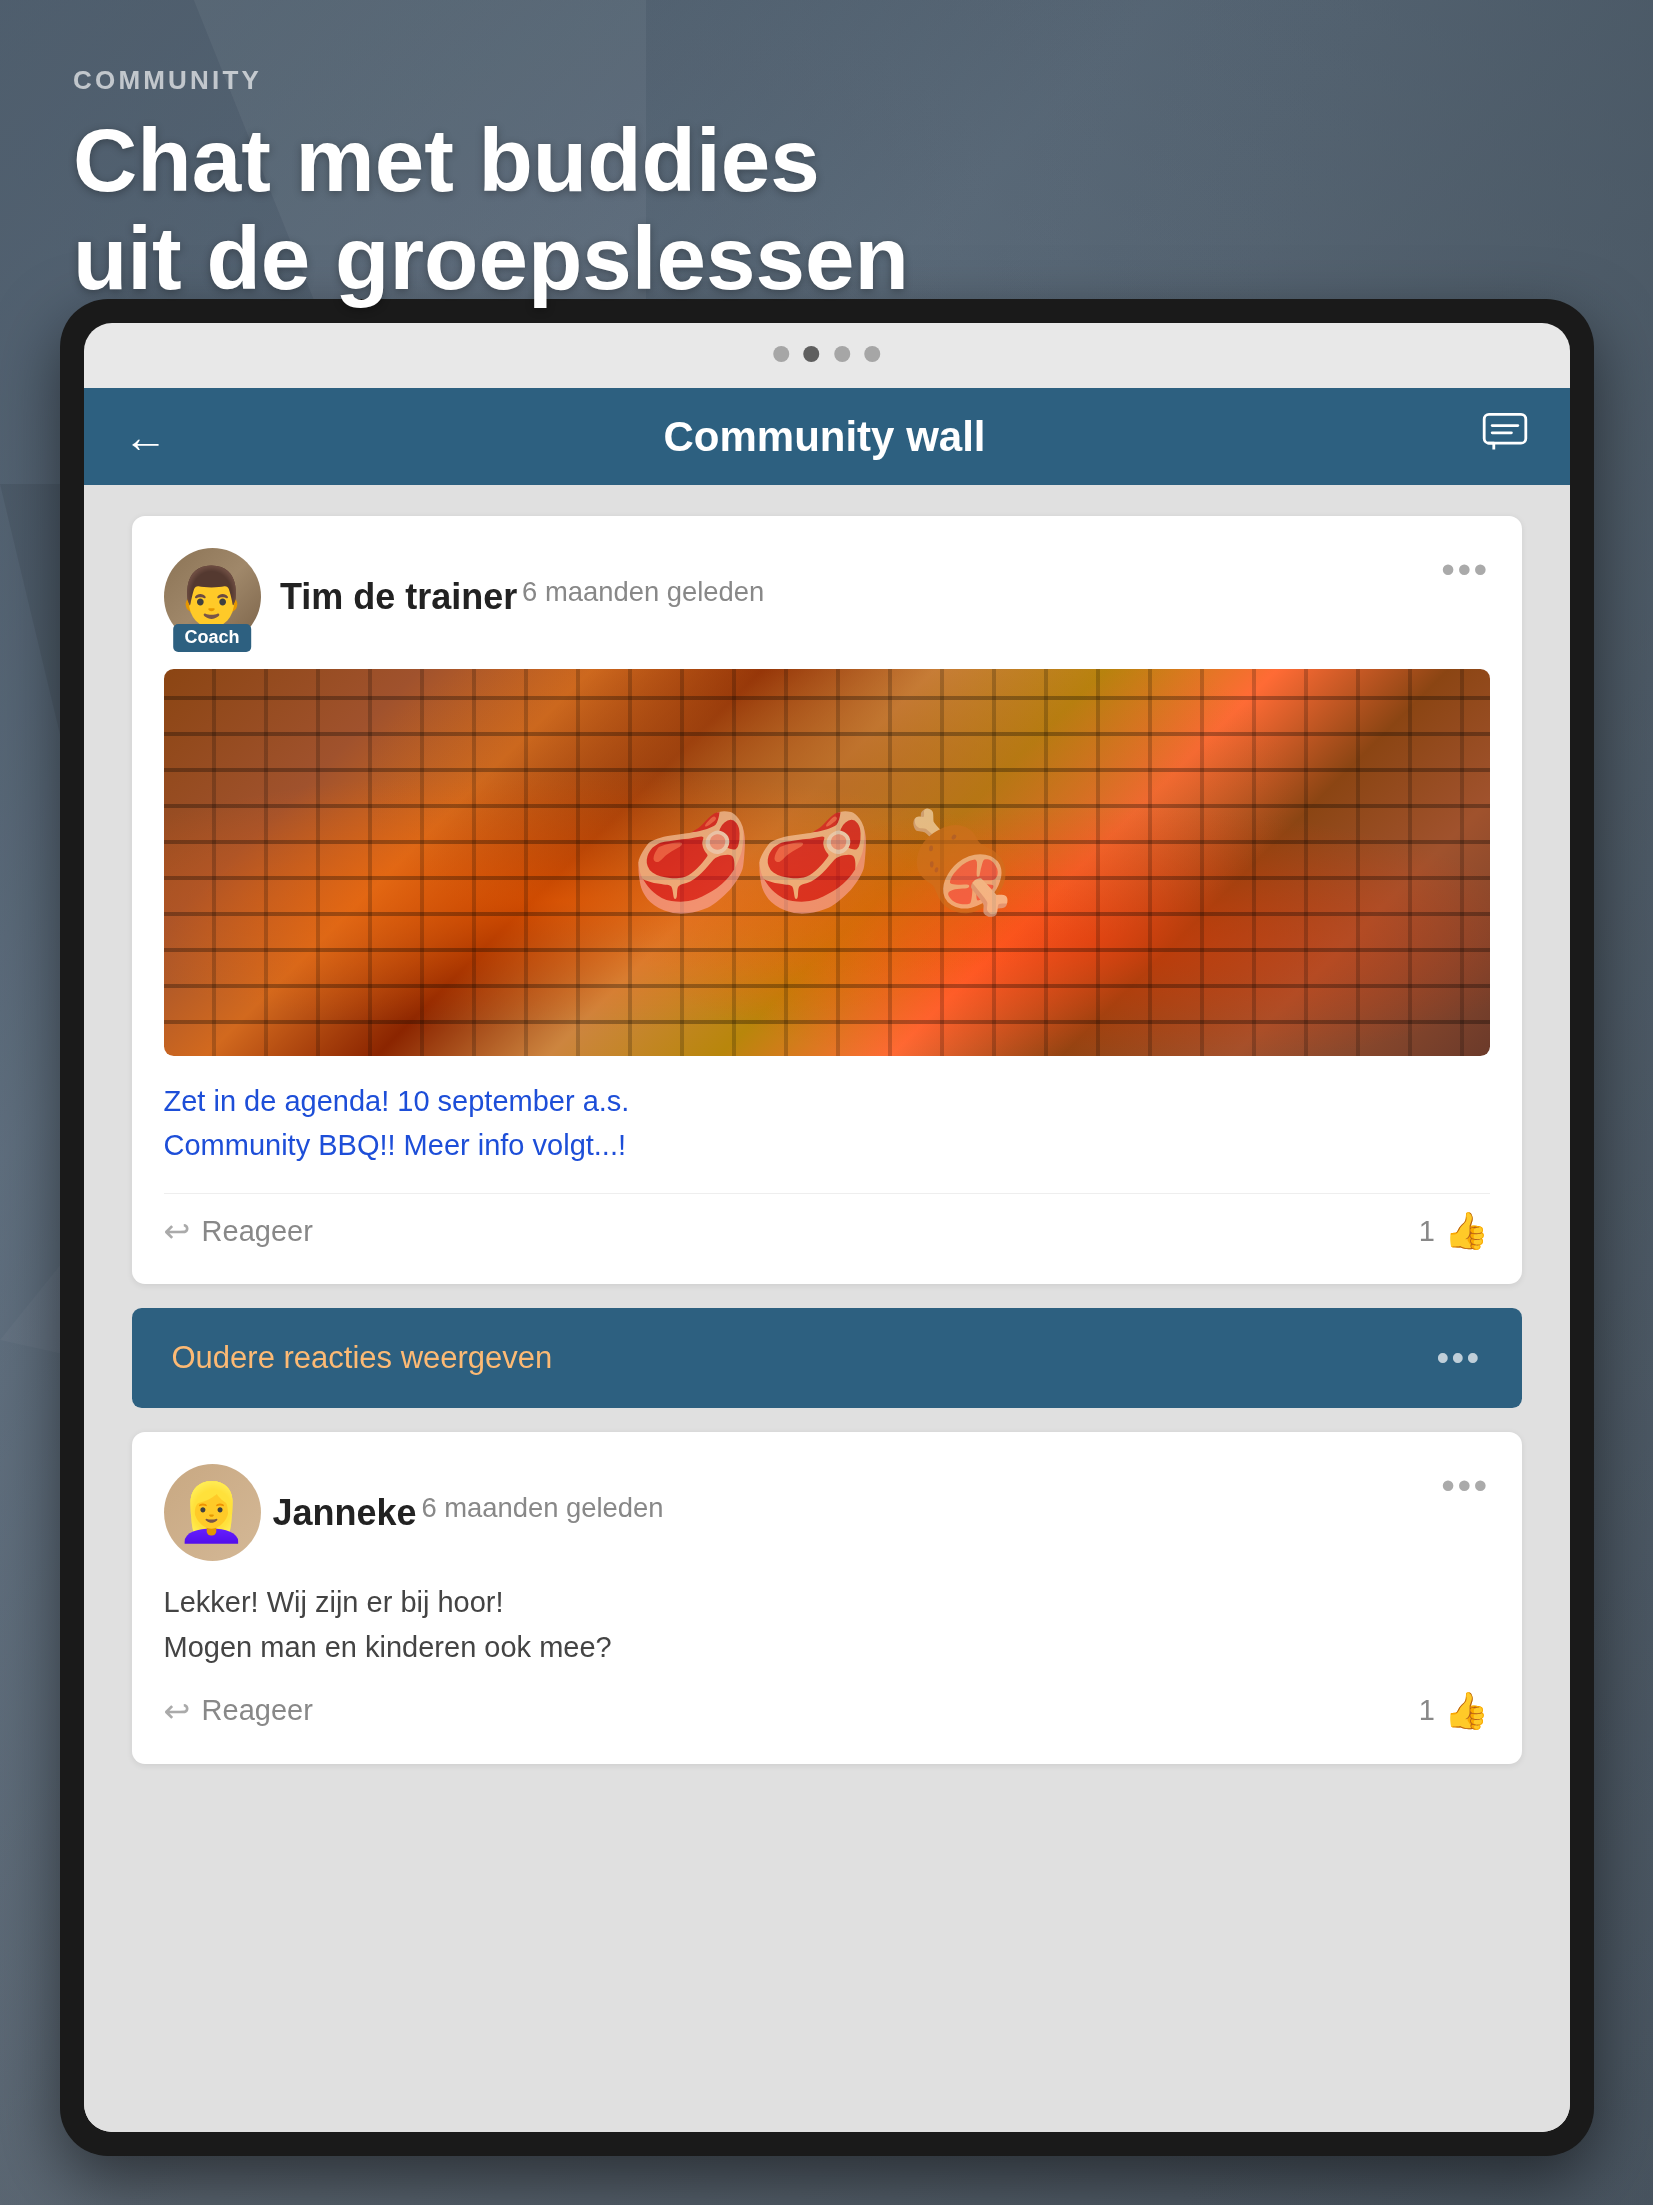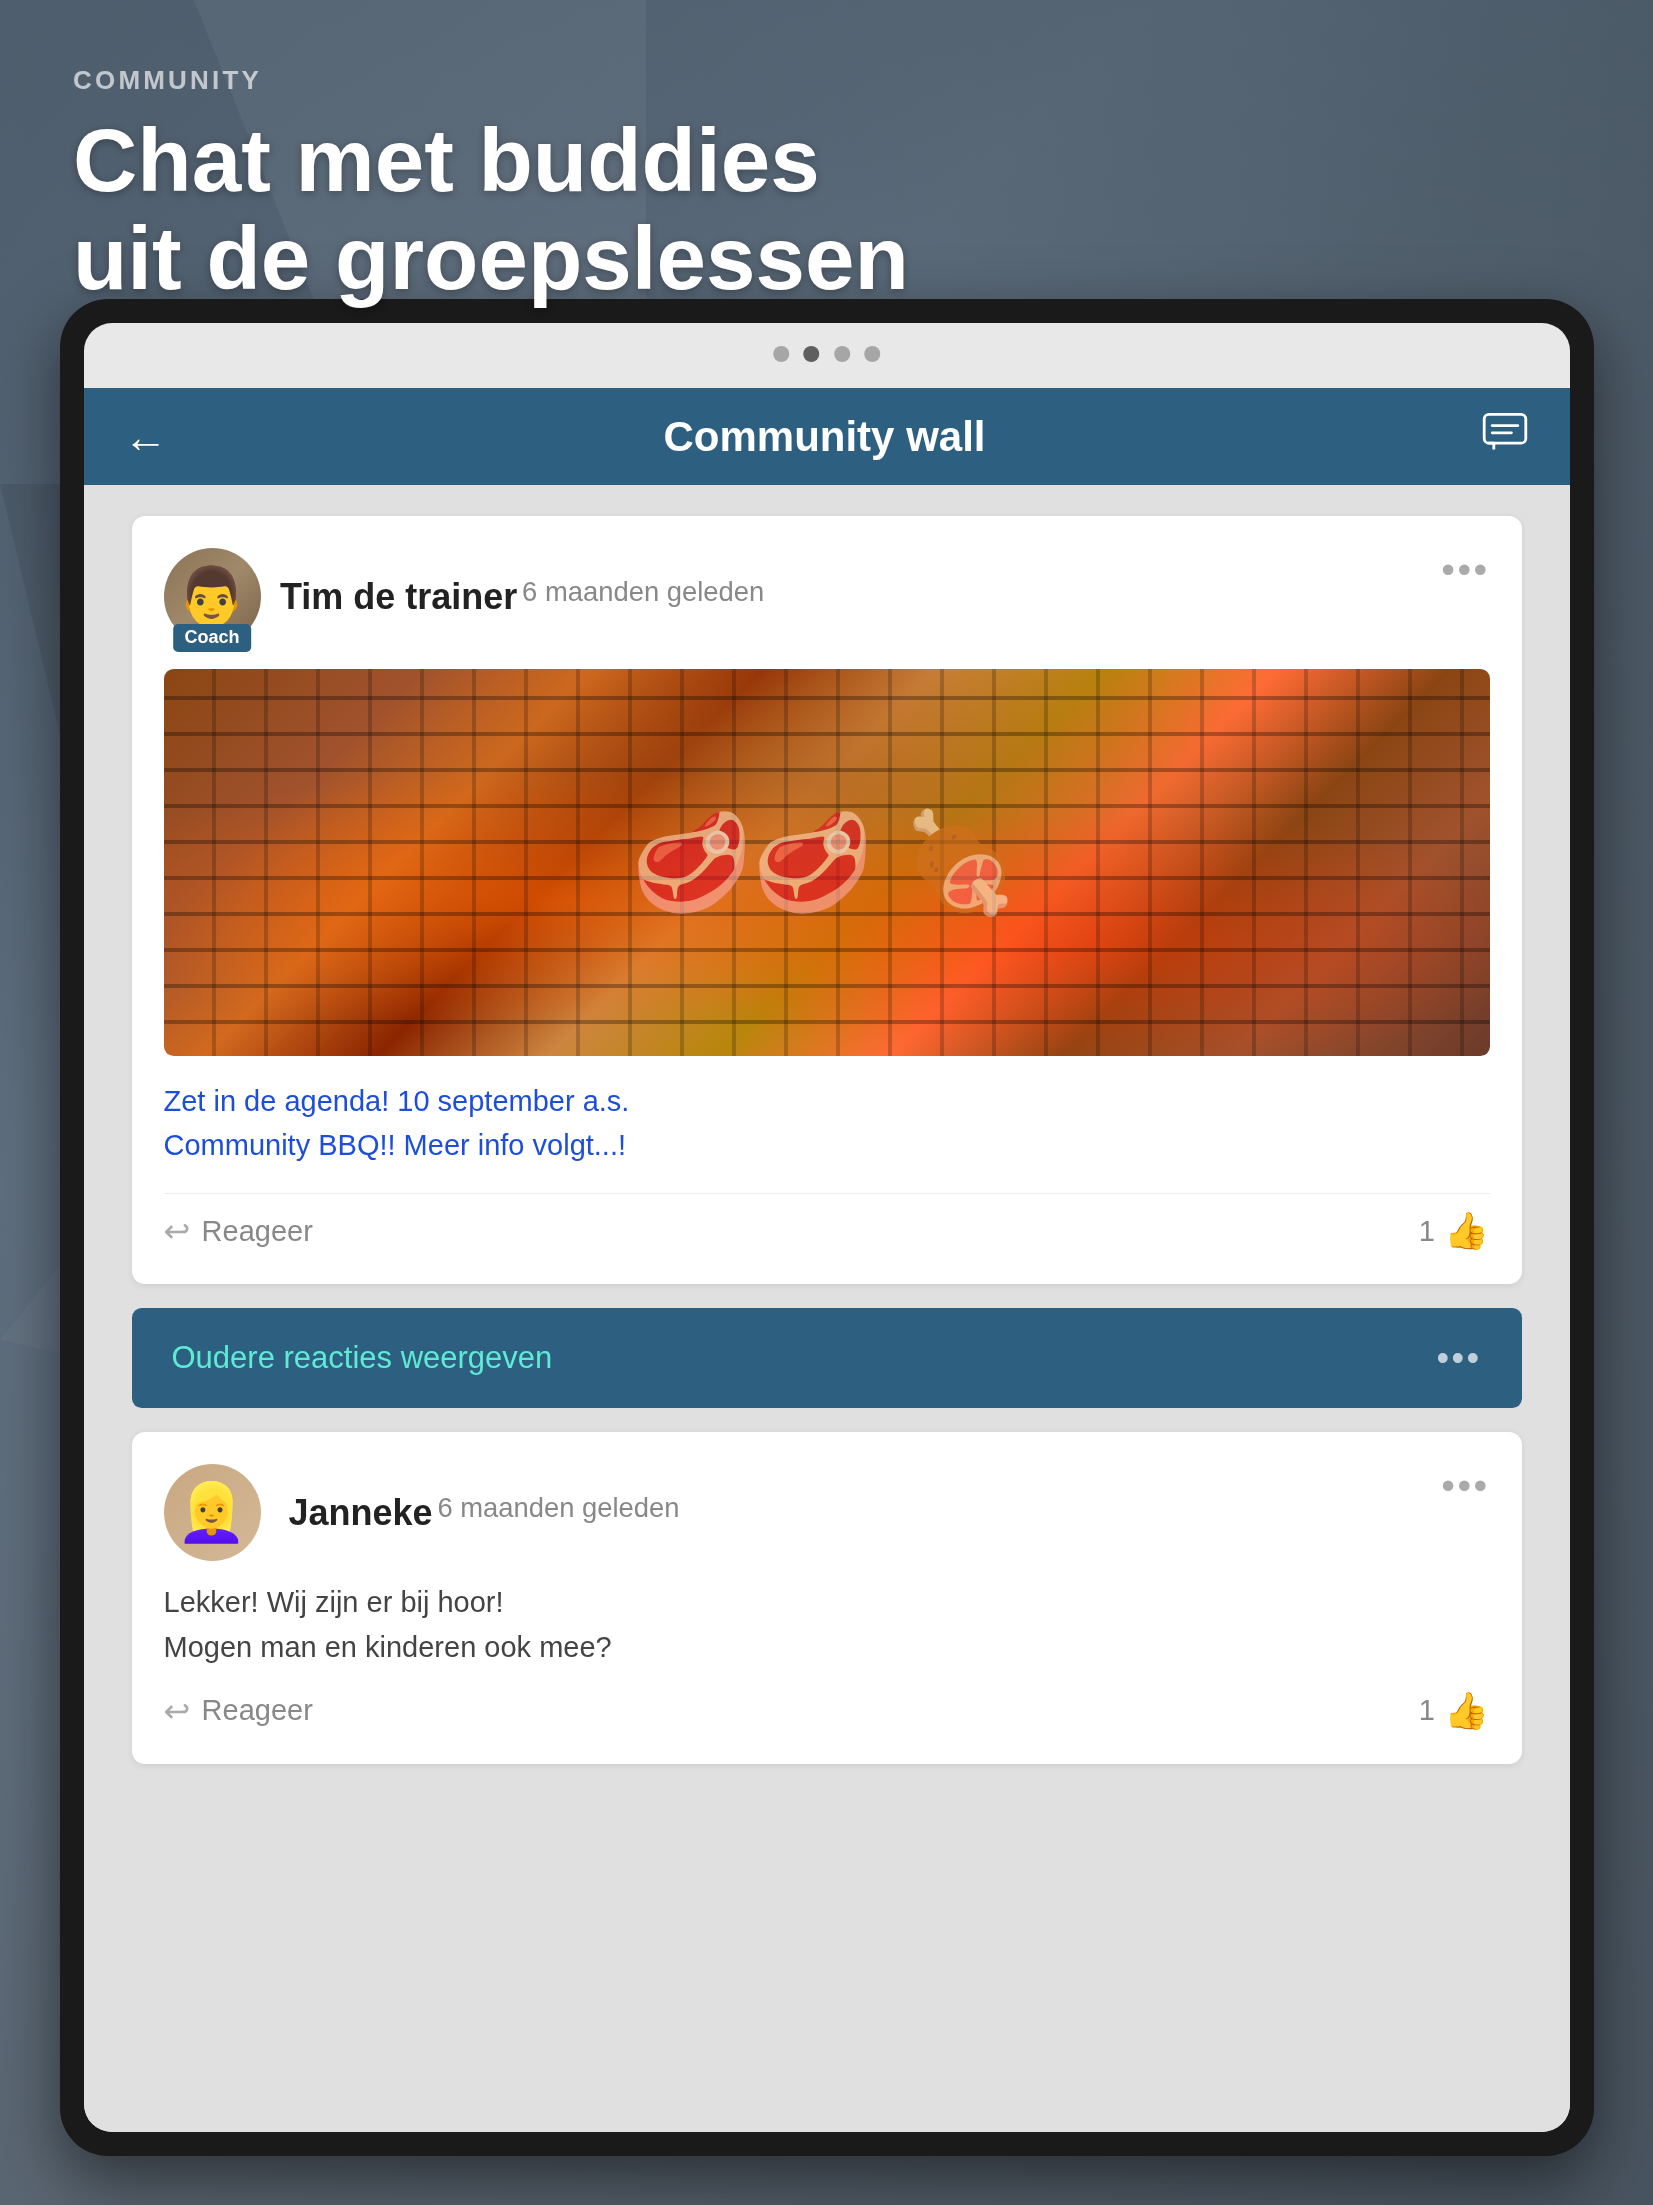--- a/index.html
+++ b/index.html
@@ -380,21 +380,21 @@
       border-radius: 9.7px;
       padding: 29px 40px;
       margin-bottom: 24px;
       display: flex;
       align-items: center;
       justify-content: space-between;
       cursor: pointer;
     }
 
     .older-text {
-      color: #5eead4;
+      color: #fdba74;
       font-size: 31px;
     }
 
     .bar-more-btn {
       color: rgba(255,255,255,0.7);
       font-size: 36px;
       letter-spacing: 2.4px;
     }
 
     
@@ -409,21 +409,21 @@
     .comment-header {
       display: flex;
       align-items: flex-start;
       justify-content: space-between;
       margin-bottom: 19.4px;
     }
 
     .comment-author {
       display: flex;
       align-items: center;
-      gap: 28px;
+      gap: 12px;
     }
 
     .comment-text {
       font-size: 29px;
       color: #444;
       line-height: 1.55;
       margin-bottom: 19.4px;
     }
 
     .comment-footer {

